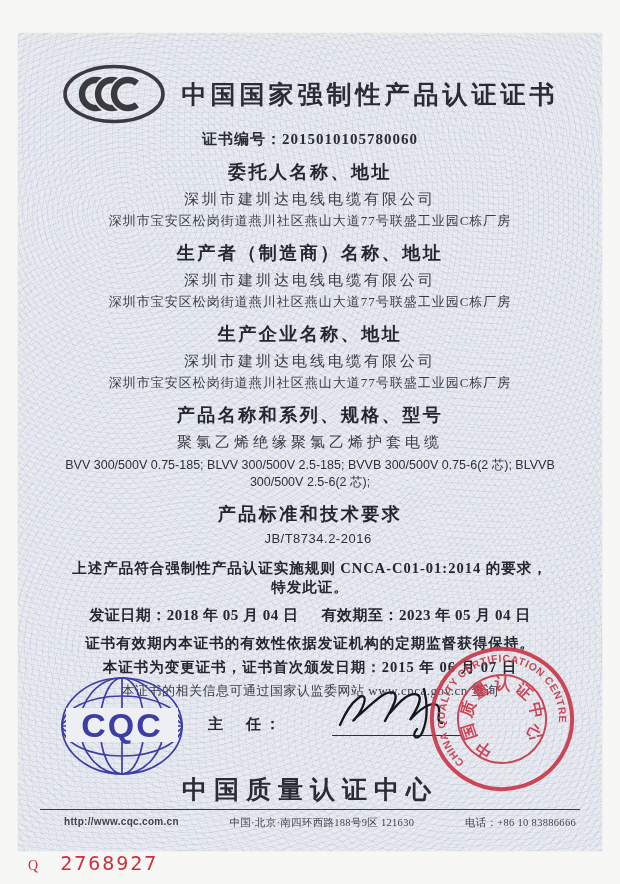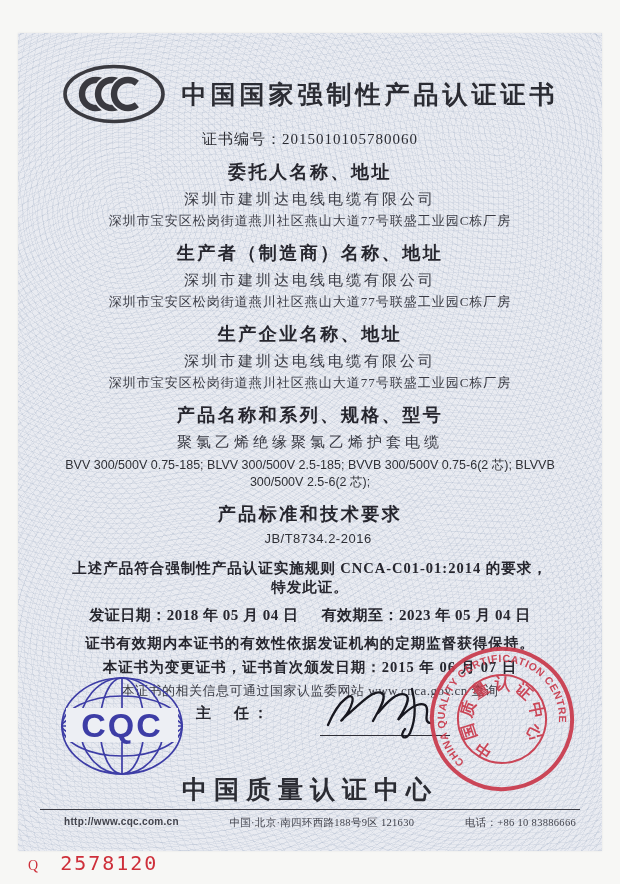--- a/index.html
+++ b/index.html
@@ -19,38 +19,38 @@
       repeating-radial-gradient(circle at 82% 12%, rgba(125,145,175,.11) 0 1px, transparent 1px 6px),
       repeating-radial-gradient(circle at 30% 75%, rgba(125,145,175,.11) 0 1px, transparent 1px 6px),
       repeating-radial-gradient(circle at 75% 85%, rgba(125,145,175,.10) 0 1px, transparent 1px 7px);
     box-shadow:0 0 2px rgba(0,0,0,.08);
   }
   .stack{position:relative;padding-top:30px;text-align:center;}
   .header-row{display:flex;align-items:center;justify-content:center;gap:16px;height:62px;}
   .cert-title{
     font-size:25px;font-weight:bold;letter-spacing:4px;color:#2b2c33;white-space:nowrap;
   }
-  .cert-no{margin-top:5px;font-size:15px;font-weight:normal;letter-spacing:1px;color:#2b2c33;}
+  .cert-no{margin-top:5px;font-size:15px;font-weight:bold;letter-spacing:1px;color:#2b2c33;}
   .sec-heading{margin-top:13px;font-size:18px;font-weight:bold;letter-spacing:2.5px;color:#26262e;line-height:20px;}
   .company{margin-top:7px;font-size:15px;letter-spacing:3px;line-height:20px;color:#3a3b44;}
   .address{margin-top:3px;font-size:13px;letter-spacing:1px;line-height:18px;color:#3a3b44;}
   .product-name{margin-top:7px;font-size:15px;letter-spacing:4px;line-height:20px;color:#3a3b44;}
   .specs{
     margin:5px auto 0;max-width:525px;
     font-family:"Liberation Sans","DejaVu Sans",sans-serif;
     font-size:12.5px;line-height:17px;color:#2f3036;
   }
   .standard-value{margin-top:7px;font-family:Liberation Sans, sans-serif;font-size:13px;letter-spacing:.5px;color:#2f3036;padding-left:16px;}
   .compliance{margin:13px auto 8px;max-width:540px;font-size:14.5px;font-weight:bold;line-height:19px;letter-spacing:1px;color:#26262e;}
   .dates-row{margin-top:9px;display:flex;justify-content:center;gap:23px;font-size:15px;font-weight:bold;letter-spacing:.5px;color:#26262e;}
   .validity{margin-top:9px;font-size:14.5px;font-weight:bold;letter-spacing:1px;color:#26262e;}
   .change-line{margin-top:5px;font-size:14.5px;font-weight:bold;letter-spacing:1px;color:#26262e;}
   .info-line{margin-top:5px;font-size:13px;letter-spacing:.5px;color:#3a3b44;}
   .cqc-logo{position:absolute;left:40px;top:642px;}
-  .sign-row{position:absolute;left:178px;top:660px;display:flex;align-items:center;gap:44px;}
+  .sign-row{position:absolute;left:190px;top:660px;display:flex;align-items:flex-end;gap:44px;}
   .sign-label{font-size:15px;font-weight:bold;letter-spacing:4px;color:#26262e;padding-bottom:2px;}
   .sig-line{width:130px;border-bottom:1.6px solid #2e2e36;height:42px;position:relative;margin-left:4px;}
   .sig-svg{position:absolute;left:2px;bottom:-4px;}
   .stamp{position:absolute;left:404px;top:606px;transform:rotate(-14deg);opacity:.93;}
   .org-title{position:absolute;left:0;right:0;top:740px;text-align:center;font-size:25px;font-weight:bold;letter-spacing:7px;color:#2b2c33;}
   .footer-rule{position:absolute;left:22px;right:22px;top:776px;border-top:1.5px solid #3a3a42;}
   .footer-row{position:absolute;left:46px;right:26px;top:783px;display:flex;justify-content:space-between;font-size:10.5px;color:#42434c;letter-spacing:.3px;}
   .footer-row .site{font-family:"Liberation Sans","DejaVu Sans",sans-serif;font-weight:bold;font-size:10px;}
   .serial-row{position:absolute;left:28px;top:851px;display:flex;align-items:baseline;gap:22px;color:#ce2f3a;}
   .serial-q{font-size:14px;font-family:"Liberation Serif",serif;}
@@ -156,14 +156,14 @@
   <div class="footer-rule"></div>
   <div class="footer-row">
     <span class="site">http://www.cqc.com.cn</span>
     <span>中国·北京·南四环西路188号9区  121630</span>
     <span>电话：+86 10 83886666</span>
   </div>
 </div>
 
 <div class="serial-row">
   <span class="serial-q">Q</span>
-  <span class="serial-num">2578120</span>
+  <span class="serial-num">2768927</span>
 </div>
 
 </body></html>

